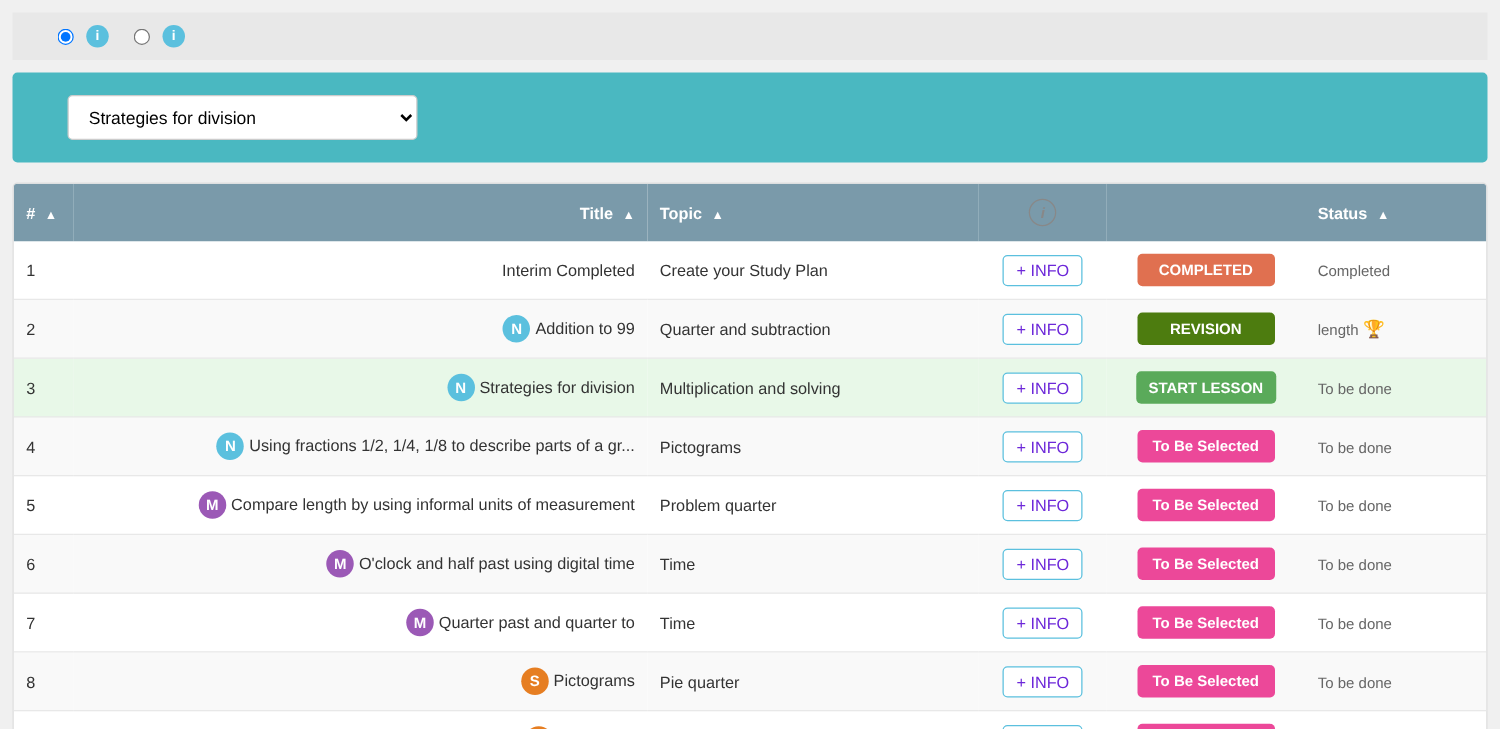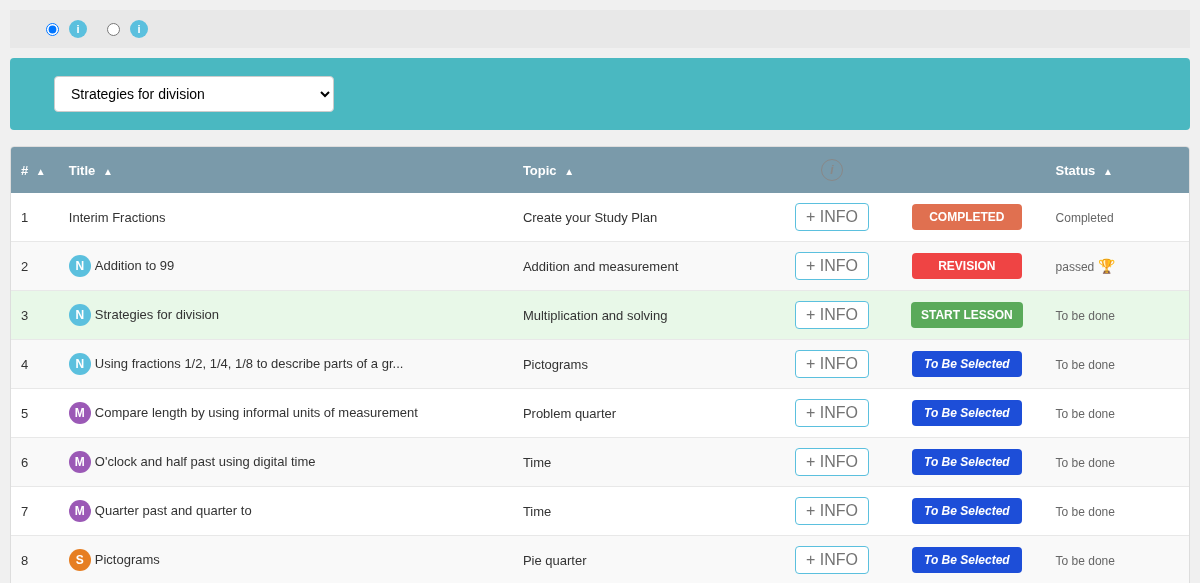--- a/index.html
+++ b/index.html
@@ -134,52 +134,52 @@
       margin-right: 4px;
     }
     .badge-n { background: #5bc0de; }
     .badge-m { background: #9b59b6; }
     .badge-s { background: #e67e22; }
 
     
     .btn-info {
       background: white;
       border: 1.5px solid #5bc0de;
-      color: #737373;
+      color: #6d28d9;
       padding: 4px 10px;
       border-radius: 4px;
-      font-size: 16px;
+      font-size: 13px;
       cursor: pointer;
       white-space: nowrap;
     }
 
     
     .btn-status {
       padding: 6px 10px;
       border-radius: 4px;
       border: none;
       color: white;
       font-size: 12px;
       font-weight: bold;
       cursor: pointer;
       white-space: nowrap;
       min-width: 110px;
       text-align: center;
       display: inline-block;
     }
     .btn-completed { background: #e07050; }
-    .btn-revision { background: #ef4444; }
+    .btn-revision { background: #4d7c0f; }
     .btn-start { background: #5aaa5a; }
-    .btn-to-select { background: #1d4ed8; font-style: italic; }
+    .btn-to-select { background: #ec4899; }
 
     .status-text { font-size: 12px; color: #666; }
     .trophy { font-size: 14px; margin-left: 4px; }
 
     .col-num { width: 40px; }
-    .col-title { width: 380px; }
+    .col-title { width: 380px; text-align: right; }
     .col-topic { width: 220px; }
     .col-info-icon { width: 50px; text-align: center; }
     .col-action { width: 130px; text-align: center; }
     .col-status { width: 120px; }
 
     .circle-info {
       display: inline-flex;
       align-items: center;
       justify-content: center;
       width: 22px;
@@ -241,44 +241,44 @@
         <th class="col-action"></th>
         <th class="col-status">
           <span>Status</span>
           <span class="sort-arrow">▲</span>
         </th>
       </tr>
     </thead>
     <tbody id="table-body">
     <tr>
     <td class="col-num">1</td>
-    <td class="col-title">Interim Fractions</td>
+    <td class="col-title">Interim Completed</td>
     <td class="col-topic">Create your Study Plan</td>
     <td class="col-info-icon center">
       <button class="btn-info">+ INFO</button>
     </td>
     <td class="col-action" style="text-align:center">
       <button class="btn-status btn-completed">COMPLETED</button>
     </td>
     <td class="col-status">
       <span class="status-text">Completed</span>
     </td>
   </tr>
         <tr>
     <td class="col-num">2</td>
     <td class="col-title"><span class="badge badge-n">N</span>Addition to 99</td>
-    <td class="col-topic">Addition and measurement</td>
+    <td class="col-topic">Quarter and subtraction</td>
     <td class="col-info-icon center">
       <button class="btn-info">+ INFO</button>
     </td>
     <td class="col-action" style="text-align:center">
       <button class="btn-status btn-revision">REVISION</button>
     </td>
     <td class="col-status">
-      <span class="status-text">passed</span><span class="trophy">🏆</span>
+      <span class="status-text">length</span><span class="trophy">🏆</span>
     </td>
   </tr>
         <tr class="current-lesson">
     <td class="col-num">3</td>
     <td class="col-title"><span class="badge badge-n">N</span>Strategies for division</td>
     <td class="col-topic">Multiplication and solving</td>
     <td class="col-info-icon center">
       <button class="btn-info">+ INFO</button>
     </td>
     <td class="col-action" style="text-align:center">

